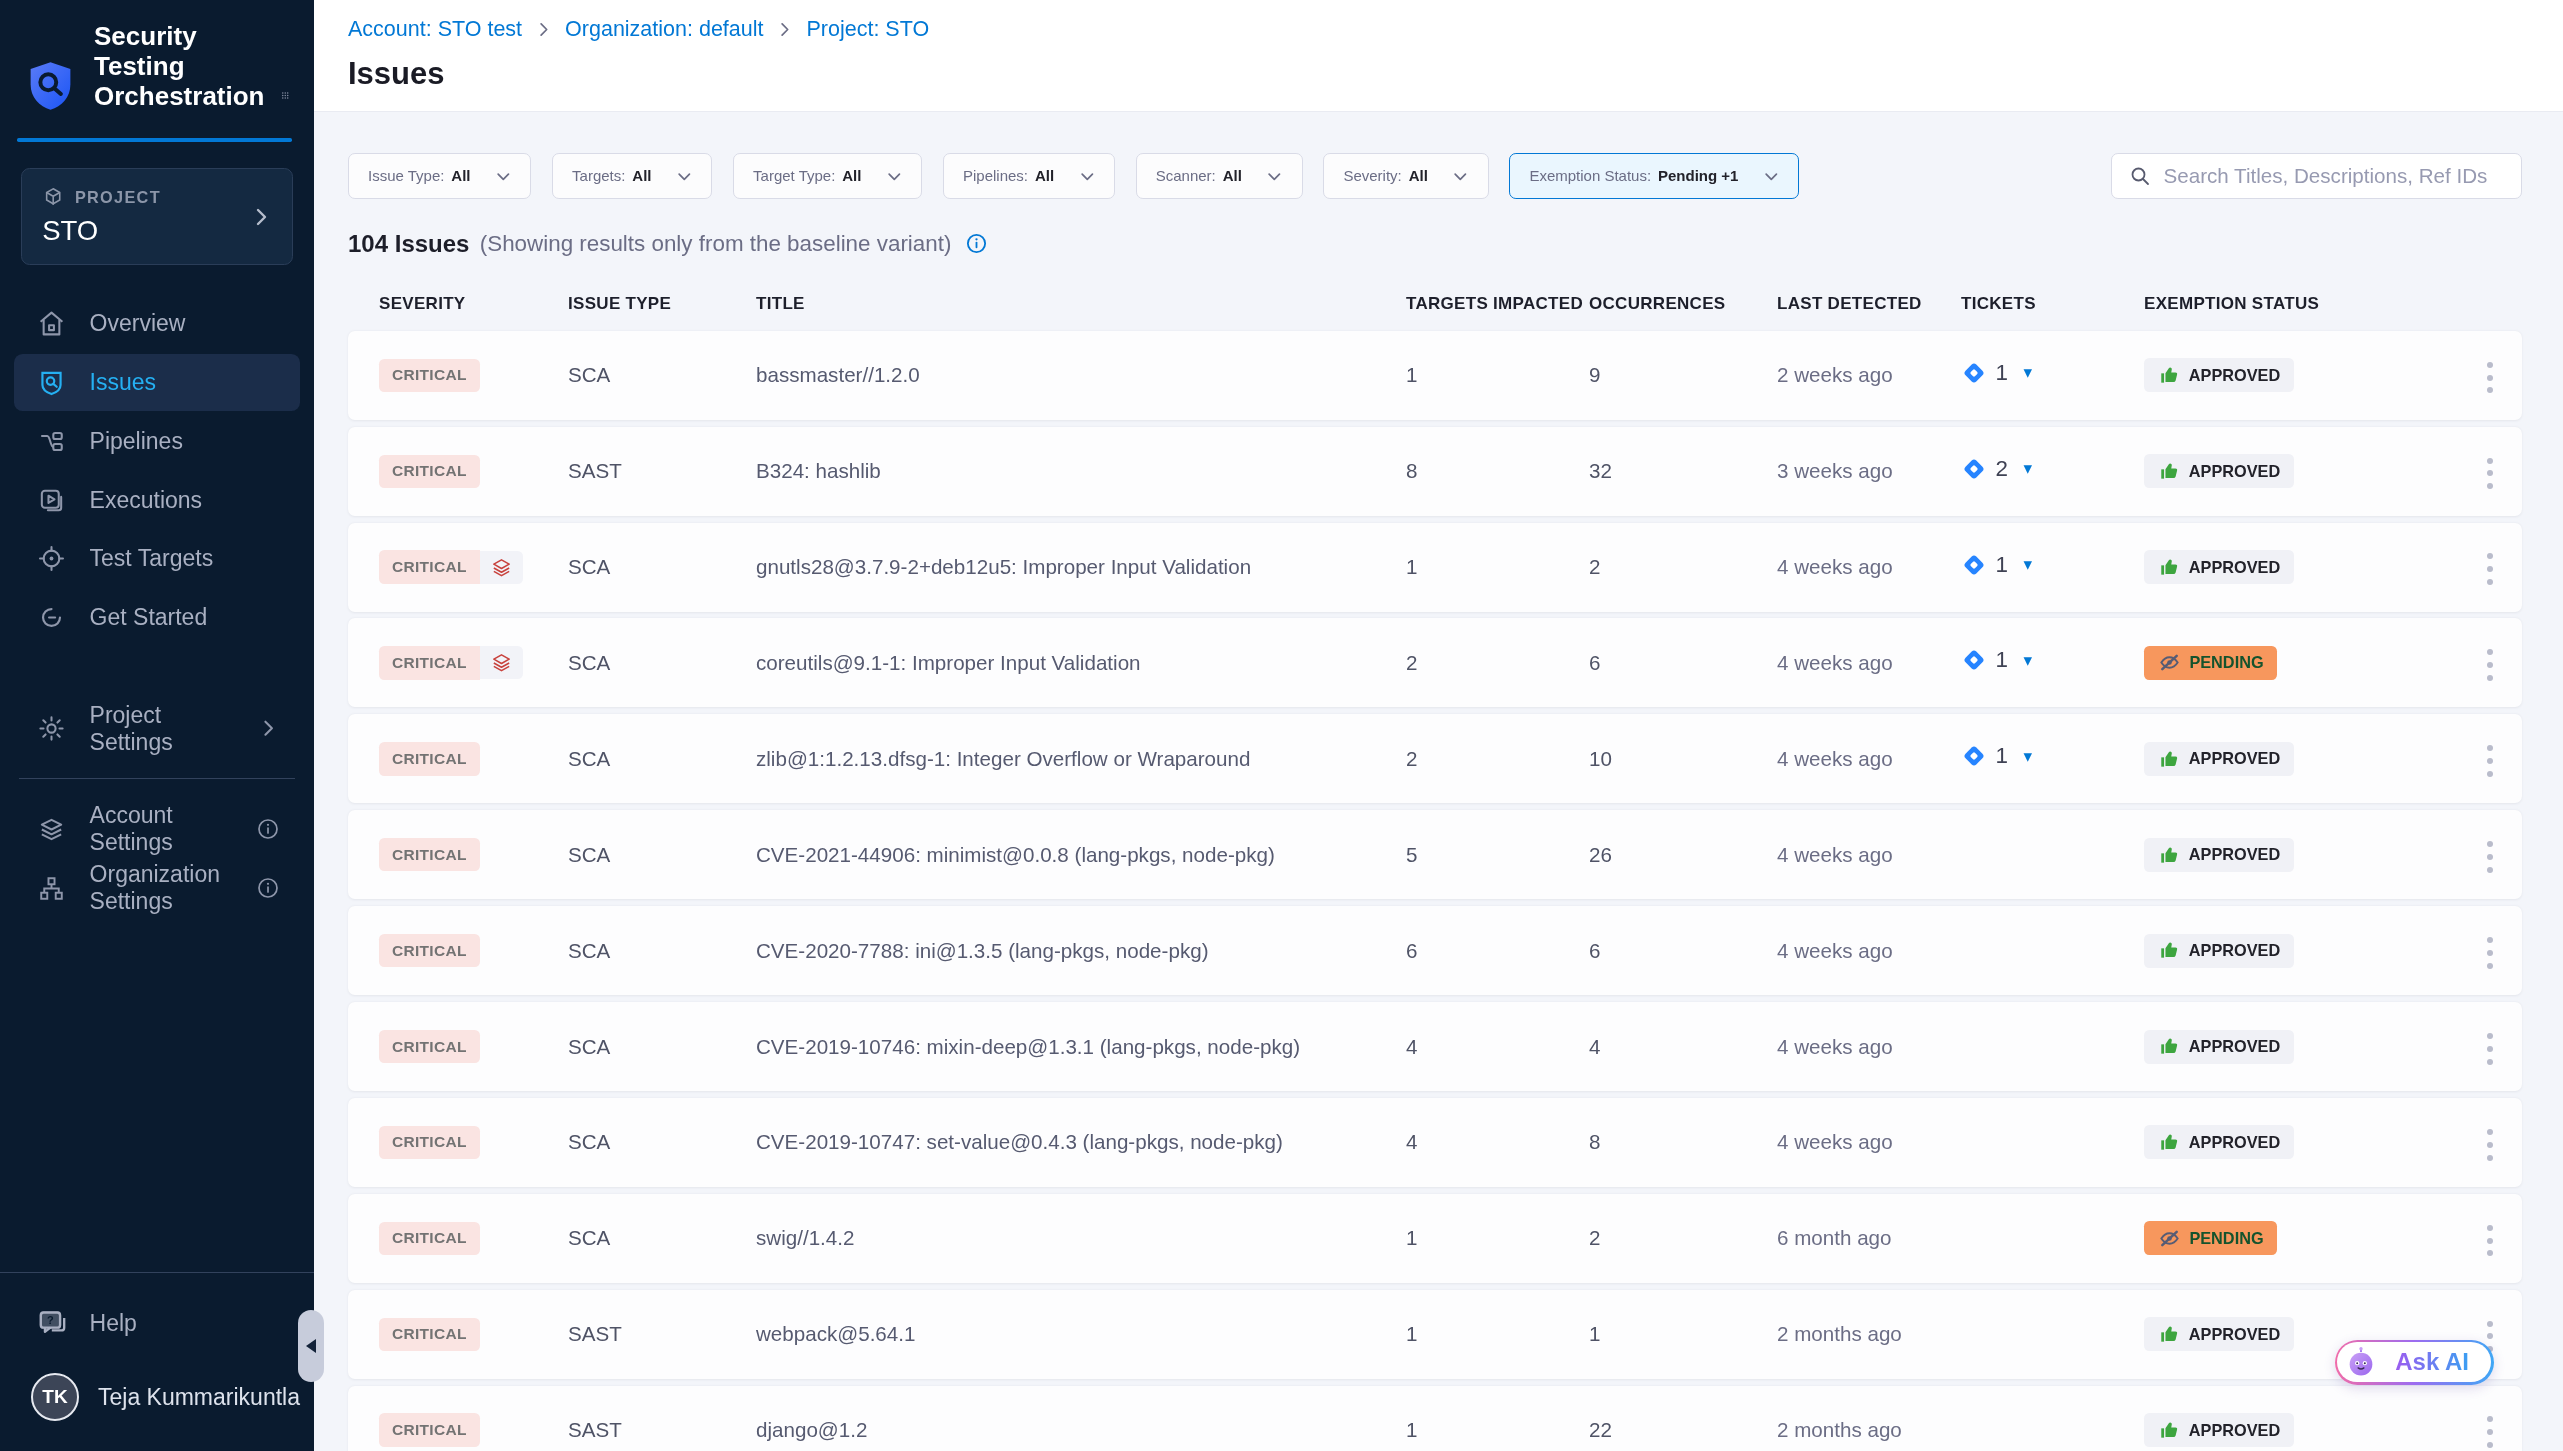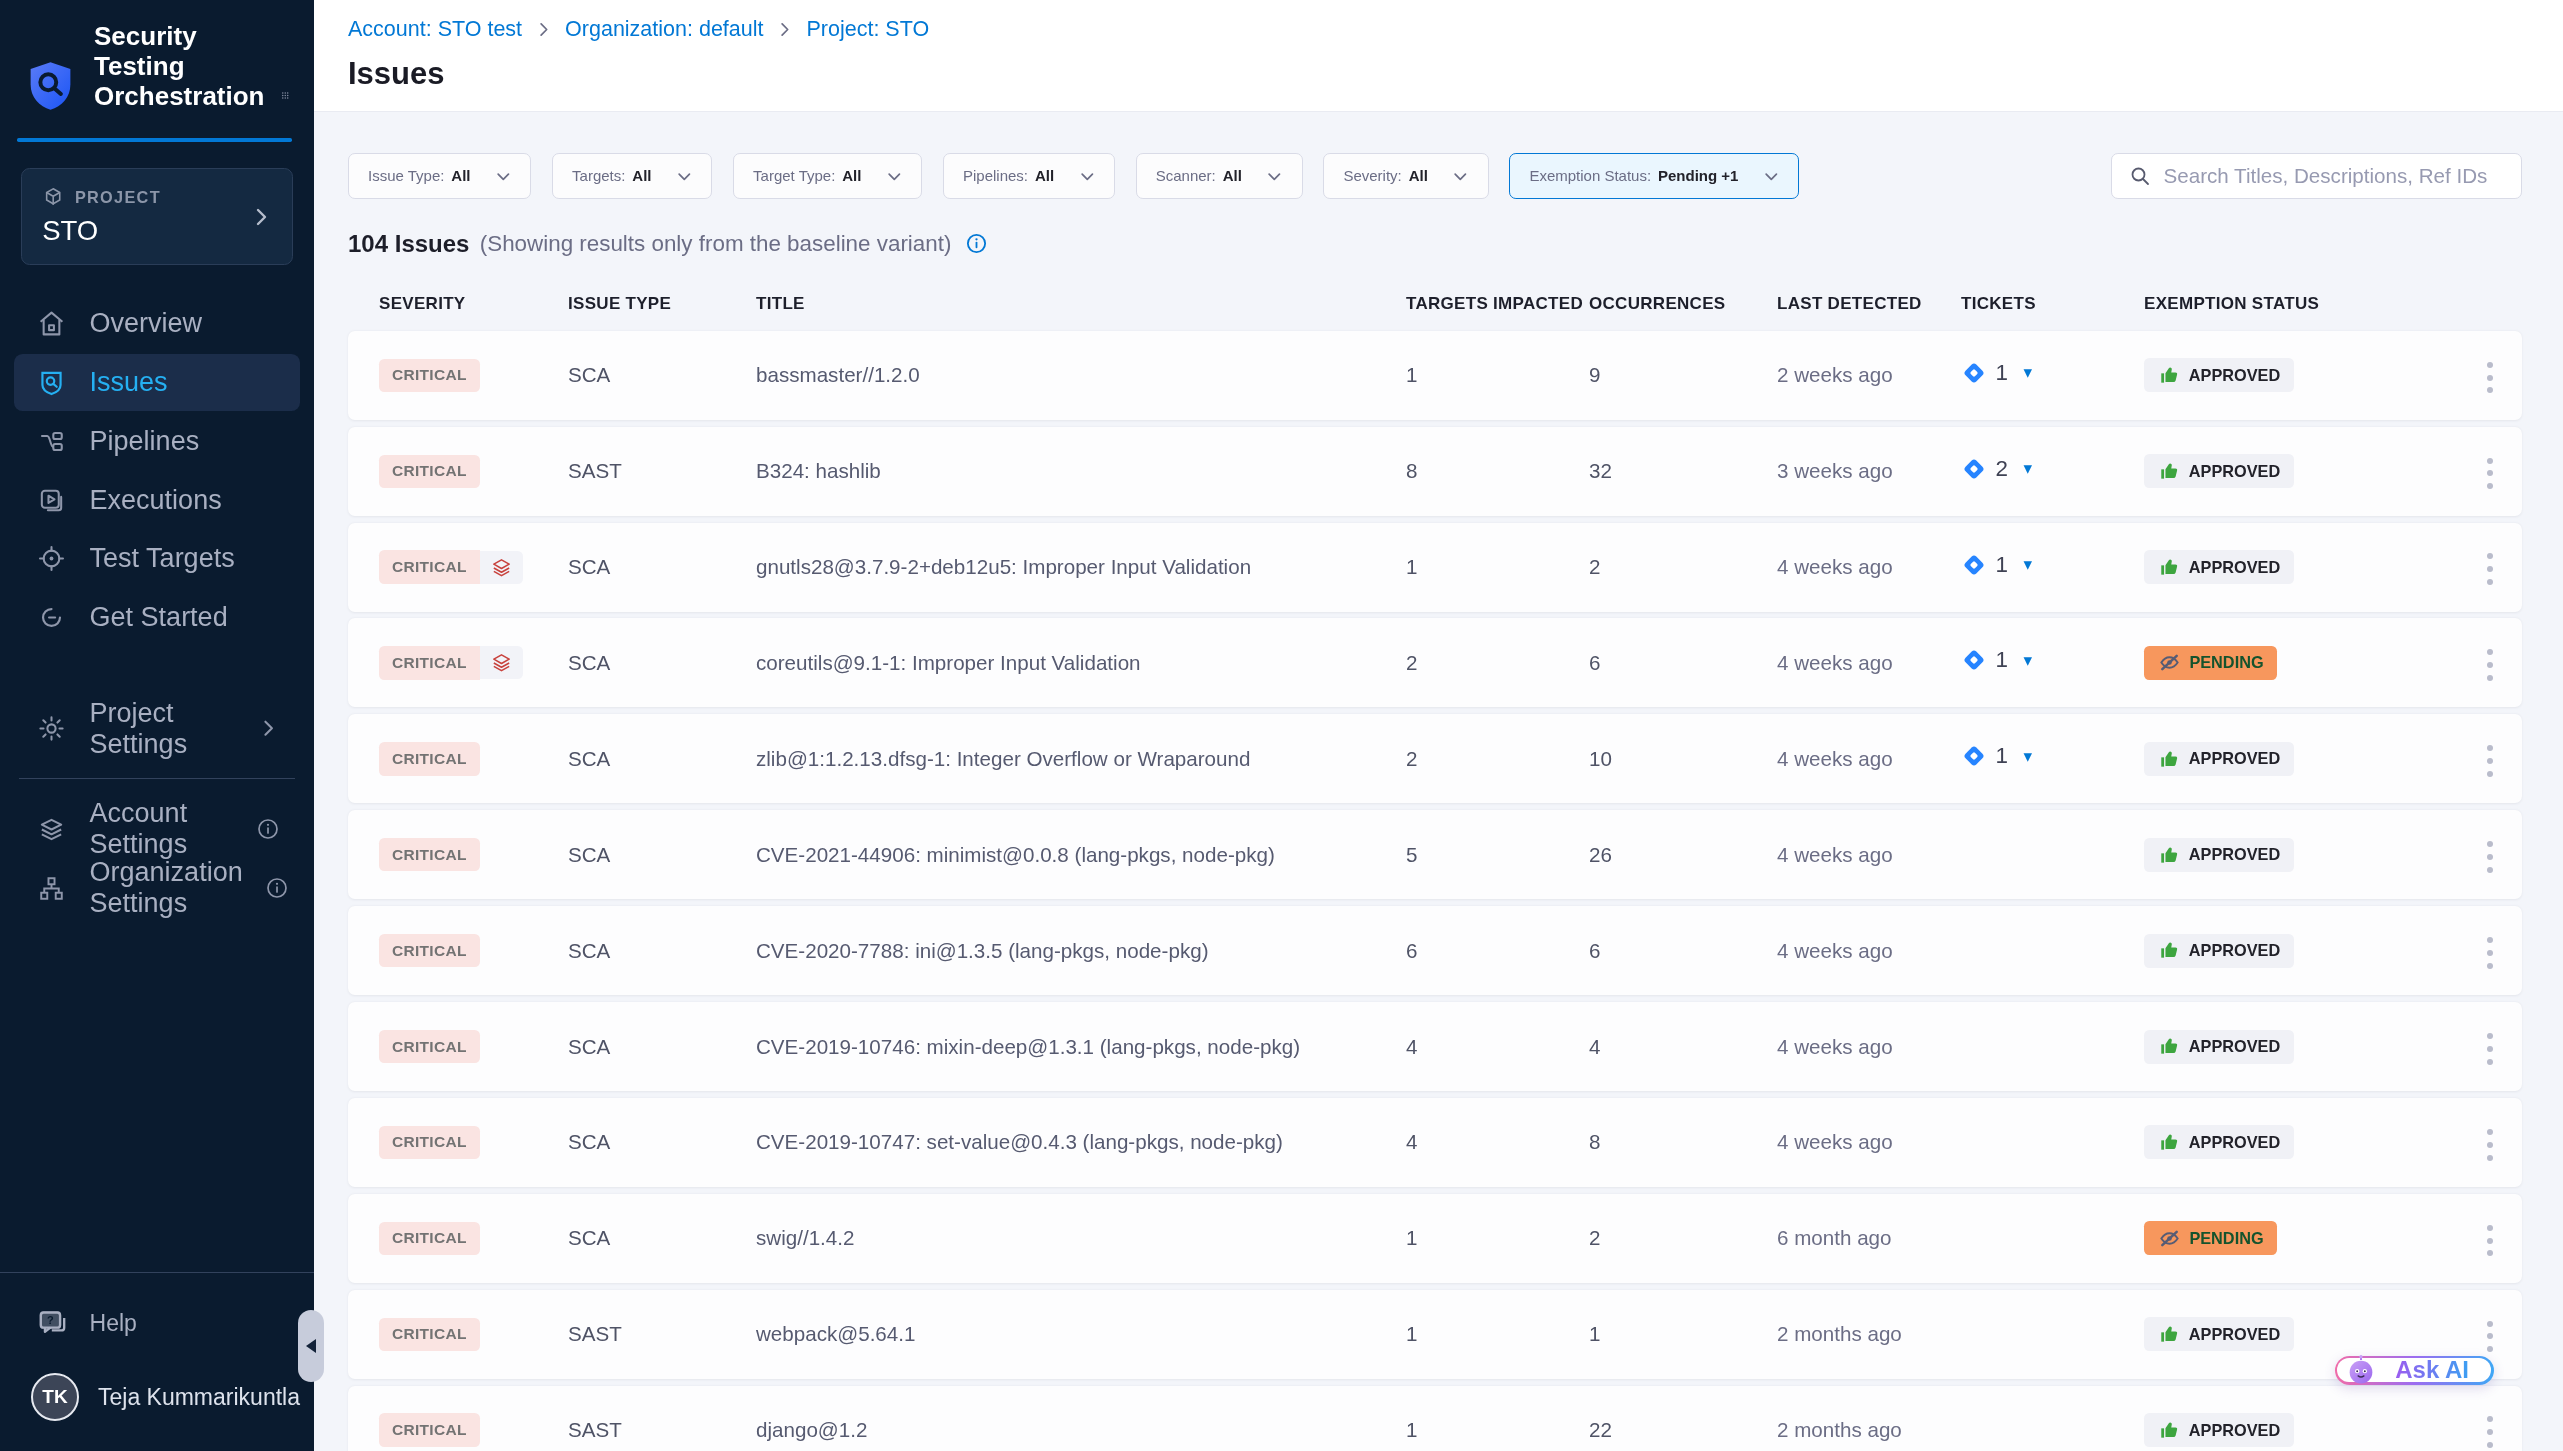--- a/index.html
+++ b/index.html
@@ -37,21 +37,21 @@
   }
   .project-label-row { display: flex; align-items: center; gap: 10.3px; color: #8C96A9; }
   .project-label { font-size: 16.3px; font-weight: bold; letter-spacing: 1.3px; }
   .project-name { color: #FFFFFF; font-size: 27.5px; margin-top: 6.9px; }
   .project-chevron { position: absolute; right: 19px; top: 50%; transform: translateY(-50%); color: #B6BDCC; }
 
   .nav { margin-top: 29px; display: flex; flex-direction: column; }
   .nav-item {
     display: flex; align-items: center; gap: 22.4px;
     height: 57px; margin: 0.9px 13.8px; padding-left: 22.4px;
-    color: #A9B0C2; font-size: 27px; border-radius: 8.6px; cursor: pointer;
+    color: #A9B0C2; font-size: 23px; border-radius: 8.6px; cursor: pointer;
   }
   .nav-item .nico { color: #8E96AA; width: 31px; flex: 0 0 31px; display:flex; justify-content:center; }
   .nav-item.active { background: #1B2D4A; color: #25B0F2; }
   .nav-item.active .nico { color: #25B0F2; }
   .nav-gap { height: 52px; }
   .side-divider { height: 0.9px; background: #32425C; margin: 20.6px 19px; }
   .nav-item .trail { margin-left: auto; margin-right: 20.6px; color: #8E96AA; display: flex; }
 
   .side-bottom { margin-top: auto; }
   .bottom-divider { height: 0.9px; background: #32425C; margin: 0 0 0 0; }
@@ -168,21 +168,21 @@
   .ask-ai-wrap {
     position: absolute; right: 69px; bottom: 67px;
     padding: 2.6px; border-radius: 859px;
     background: linear-gradient(90deg, #F06CA9, #9C6CF0, #3FA7F5);
     box-shadow: 0 3.4px 12px rgba(90,60,160,0.18);
     cursor: pointer; z-index: 10;
   }
   .ask-ai {
     background: #FFFFFF; border-radius: 859px;
     display: flex; align-items: center; gap: 17px;
-    padding: 3.4px 22.4px 3.4px 6.9px; height: 24px;
+    padding: 3.4px 22.4px 3.4px 6.9px; height: 40px;
   }
   .ask-ai-label {
     font-size: 24px; font-weight: bold;
     background: linear-gradient(90deg, #9C5CF0, #3B9FF2);
     -webkit-background-clip: text; background-clip: text; color: transparent;
   }
 </style>
 </head>
 <body>
 

